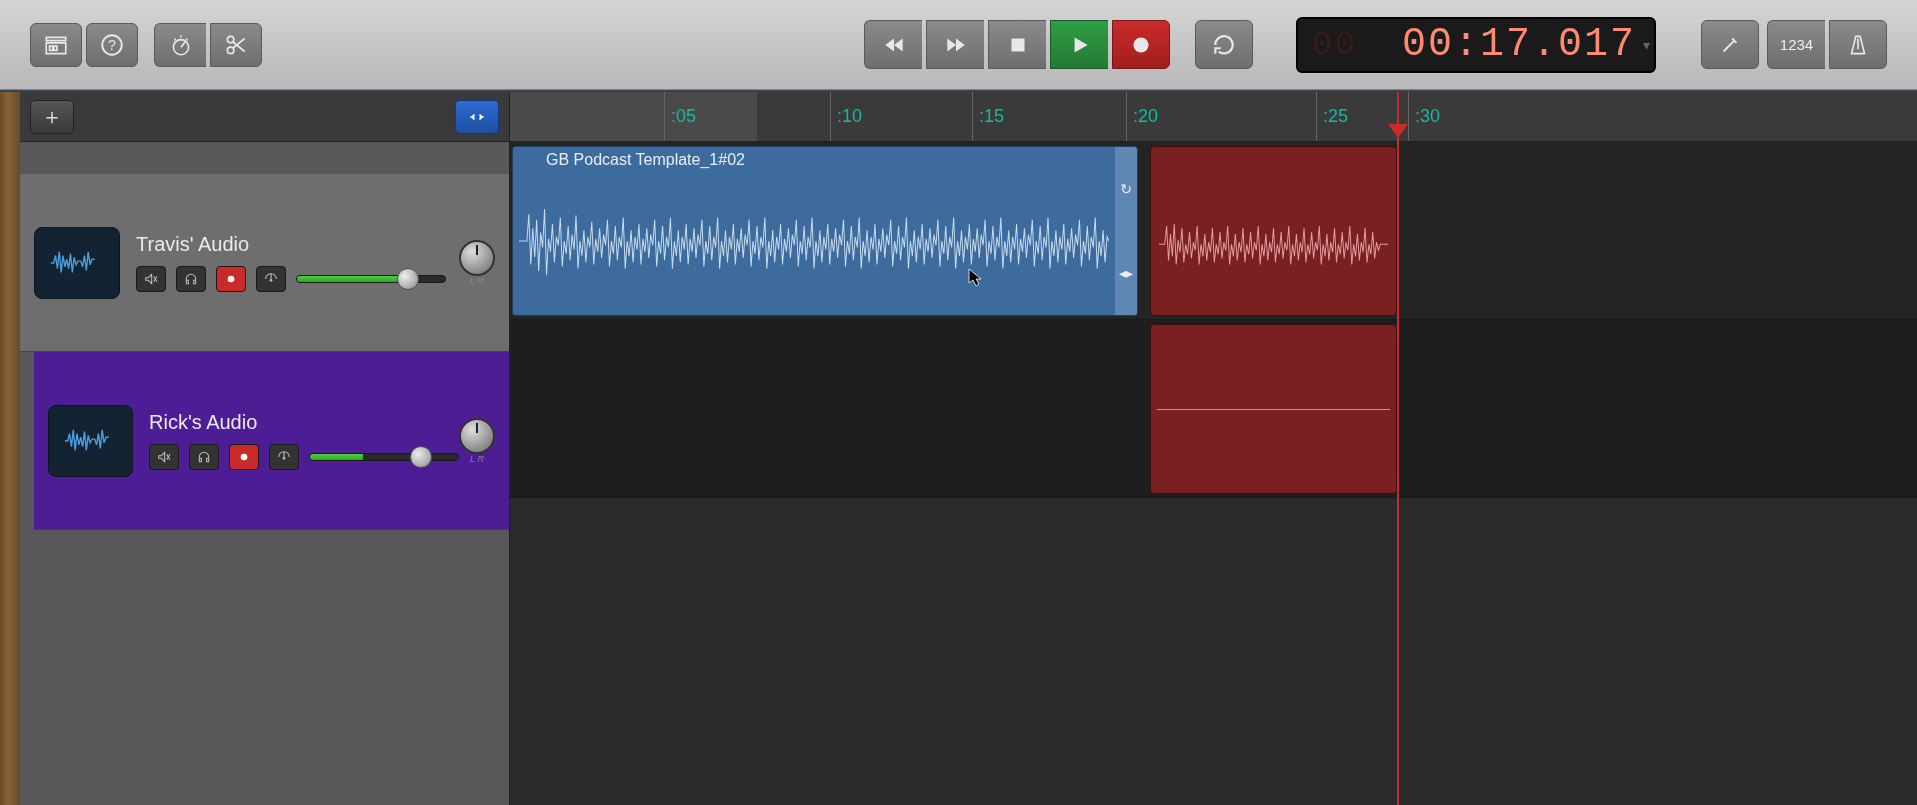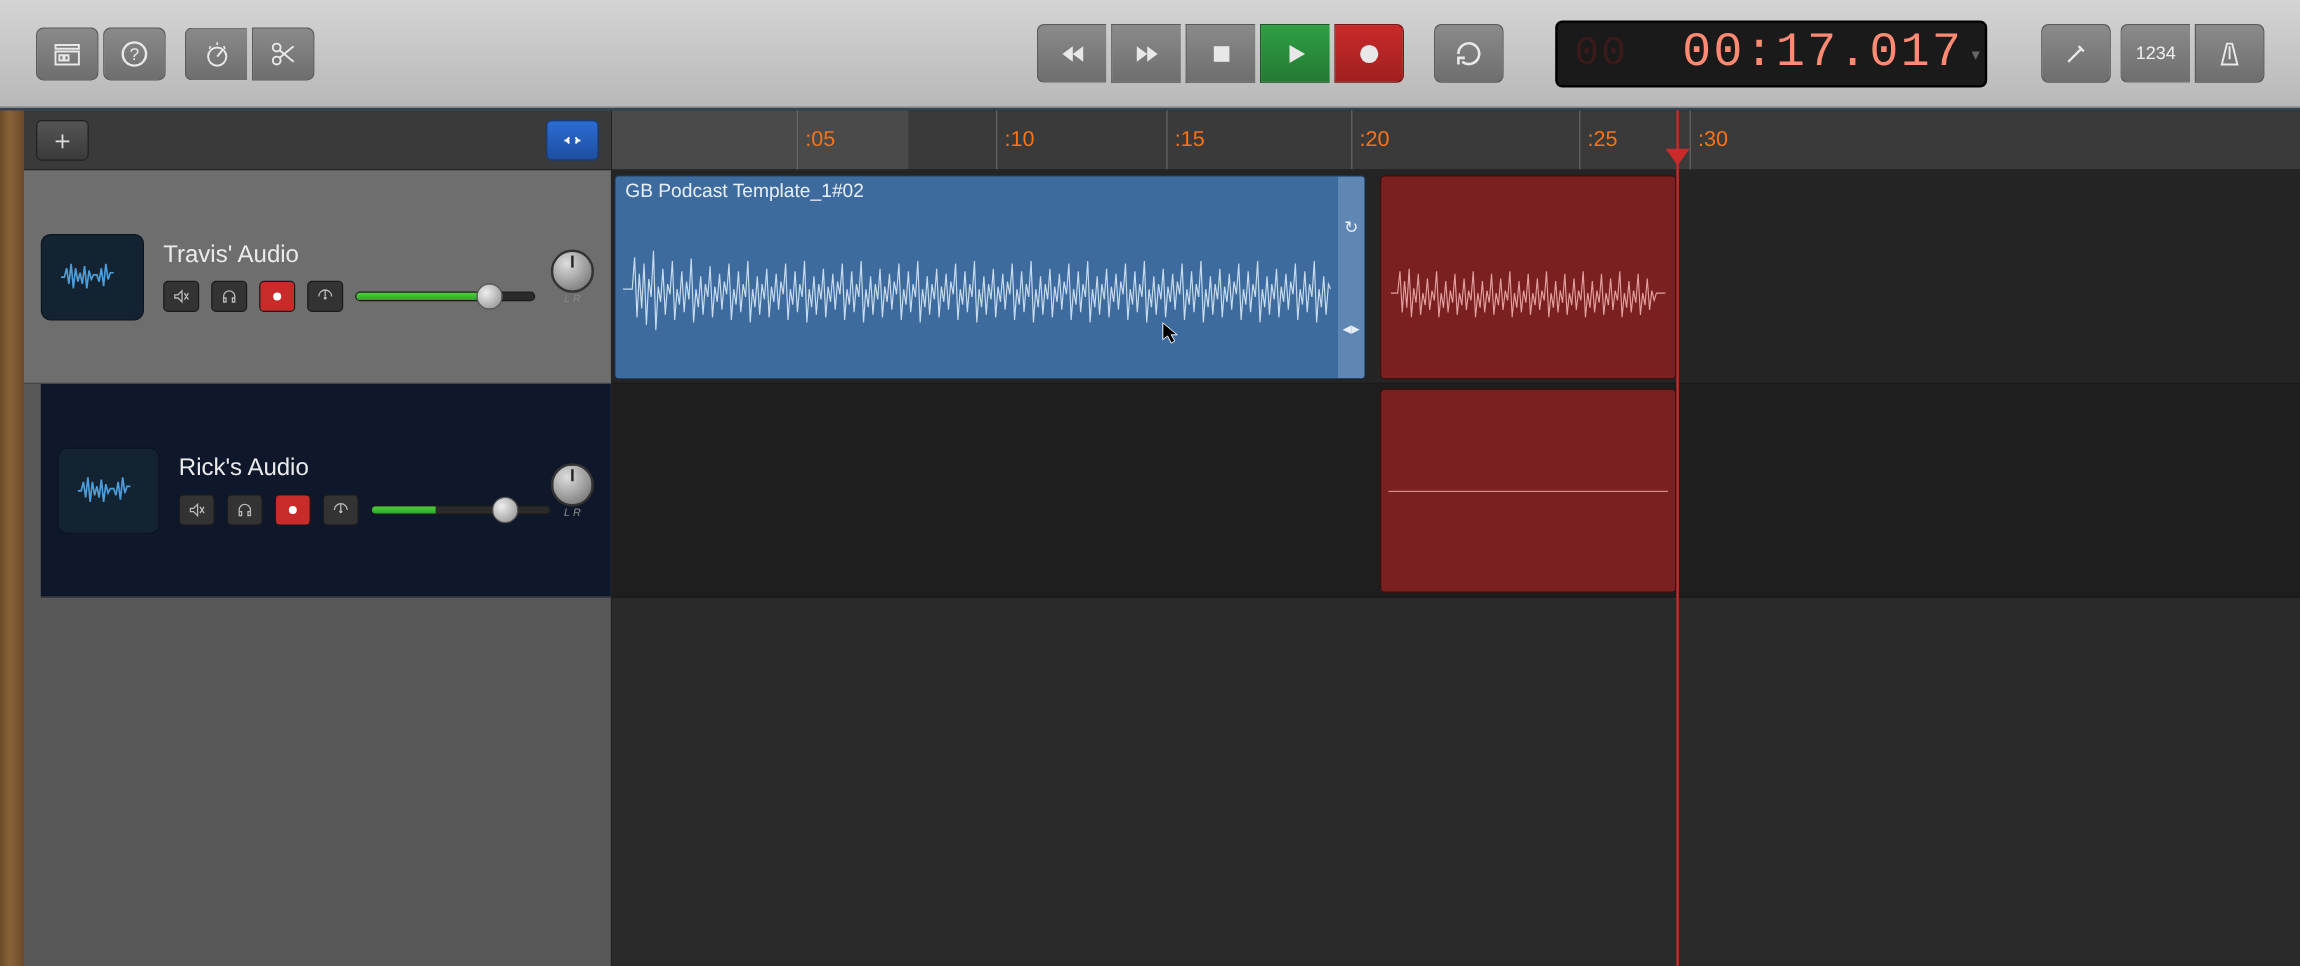--- a/index.html
+++ b/index.html
@@ -113,22 +113,22 @@
     color:#fff; cursor:pointer;
     border:1px solid #163a78;
   }
   .track-row {
     height: 178px;
     display:flex;
     align-items:center;
     padding: 16px 14px;
     border-bottom:1px solid #444;
   }
-  .track-row.selected { background:#6e6e6e; }
-  .track-row:not(.selected){ background:#0f172a;margin-left:14px; }
+  .track-row.selected { background:#6e6e6e;margin-top:32px; }
+  .track-row:not(.selected){ background:#4c1d95;margin-left:14px; }
   .track-icon {
     width:86px; height:72px;
     background:#142332;
     border-radius:8px;
     border:1px solid #0a1520;
     display:flex; align-items:center; justify-content:center;
   }
   .track-icon svg { width:56px; height:40px; }
   .track-ctrls {
     flex:1;
@@ -182,21 +182,21 @@
     flex:1;
     display:flex; flex-direction:column;
     background:#2a2a2a;
     position:relative;
   }
   .ruler {
     height:50px;
     background:#3a3a3a;
     border-bottom:1px solid #222;
     position:relative;
-    color:#f97316;
+    color:#14b8a6;
     font-size:18px;
   }
   .ruler-tick {
     position:absolute; top:0; height:100%;
     border-left:1px solid #666;
     padding-left:6px;
     display:flex; align-items:center;
   }
   .ruler-light {
     position:absolute; left:0; top:0; bottom:0;
@@ -467,21 +467,21 @@
       <div class="ruler-tick" style="left:898px">
           <span>:30</span>
         </div>
     </div>
 
     <div class="tracks-area">
 
       <div class="lane" style="top:0; height:178px;"></div>
       <div class="lane alt" style="top:178px; height:178px;"></div>
 
-      <div class="region blue" style="left:2px; top:4px; width:626px; height:170px;">
+      <div class="region blue" style="left:2px; top:4px; width:626px; height:170px;padding-left:25px;">
         <div class="region-title">GB Podcast Template_1#02</div>
         <div class="region-handle">
           <span>↻</span>
           <span>◂▸</span>
         </div>
         <div class="waveform">
           <svg viewBox="0 0 600 120" preserveAspectRatio="none">
             <path stroke="#c9dced" stroke-width="1" fill="none" d="M0 60 L8 60 L10 35 L12 82 L14 48 L16 75 L18 40 L20 88 L22 52 L24 66 L26 30 L28 92 L30 58 L32 70 L34 44 L36 80 L38 56 L40 64 L42 38 L44 84 L46 60 L48 72 L50 46 L52 78 L54 54 L56 68 L58 36 L60 86 L62 60 L64 74 L66 50 L68 80 L70 56 L72 66 L74 42 L76 82 L78 58 L80 70 L82 48 L84 76 L86 54 L88 64 L90 40 L92 84 L94 60 L96 72 L98 46 L100 78 L102 56 L104 66 L106 38 L108 86 L110 60 L112 74 L114 50 L116 80 L118 56 L120 68 L122 44 L124 82 L126 58 L128 70 L130 48 L132 76 L134 54 L136 64 L138 40 L140 84 L142 60 L144 72 L146 46 L148 78 L150 56 L152 66 L154 38 L156 86 L158 60 L160 74 L162 50 L164 80 L166 56 L168 68 L170 44 L172 82 L174 58 L176 70 L178 48 L180 76 L182 54 L184 64 L186 40 L188 84 L190 60 L192 72 L194 46 L196 78 L198 56 L200 66 L202 38 L204 86 L206 60 L208 74 L210 50 L212 80 L214 56 L216 68 L218 44 L220 82 L222 58 L224 70 L226 48 L228 76 L230 54 L232 64 L234 40 L236 84 L238 60 L240 72 L242 46 L244 78 L246 56 L248 66 L250 38 L252 86 L254 60 L256 74 L258 50 L260 80 L262 56 L264 68 L266 44 L268 82 L270 58 L272 70 L274 48 L276 76 L278 54 L280 64 L282 40 L284 84 L286 60 L288 72 L290 46 L292 78 L294 56 L296 66 L298 38 L300 86 L302 60 L304 74 L306 50 L308 80 L310 56 L312 68 L314 44 L316 82 L318 58 L320 70 L322 48 L324 76 L326 54 L328 64 L330 40 L332 84 L334 60 L336 72 L338 46 L340 78 L342 56 L344 66 L346 38 L348 86 L350 60 L352 74 L354 50 L356 80 L358 56 L360 68 L362 44 L364 82 L366 58 L368 70 L370 48 L372 76 L374 54 L376 64 L378 40 L380 84 L382 60 L384 72 L386 46 L388 78 L390 56 L392 66 L394 38 L396 86 L398 60 L400 74 L402 50 L404 80 L406 56 L408 68 L410 44 L412 82 L414 58 L416 70 L418 48 L420 76 L422 54 L424 64 L426 40 L428 84 L430 60 L432 72 L434 46 L436 78 L438 56 L440 66 L442 38 L444 86 L446 60 L448 74 L450 50 L452 80 L454 56 L456 68 L458 44 L460 82 L462 58 L464 70 L466 48 L468 76 L470 54 L472 64 L474 40 L476 84 L478 60 L480 72 L482 46 L484 78 L486 56 L488 66 L490 38 L492 86 L494 60 L496 74 L498 50 L500 80 L502 56 L504 68 L506 44 L508 82 L510 58 L512 70 L514 48 L516 76 L518 54 L520 64 L522 40 L524 84 L526 60 L528 72 L530 46 L532 78 L534 56 L536 66 L538 38 L540 86 L542 60 L544 74 L546 50 L548 80 L550 56 L552 68 L554 44 L556 82 L558 58 L560 70 L562 48 L564 76 L566 54 L568 64 L570 40 L572 84 L574 60 L576 72 L578 46 L580 78 L582 56 L584 66 L586 38 L588 86 L590 60 L592 74 L594 50 L596 80 L598 56 L600 60"></path>
           </svg>
         </div>

